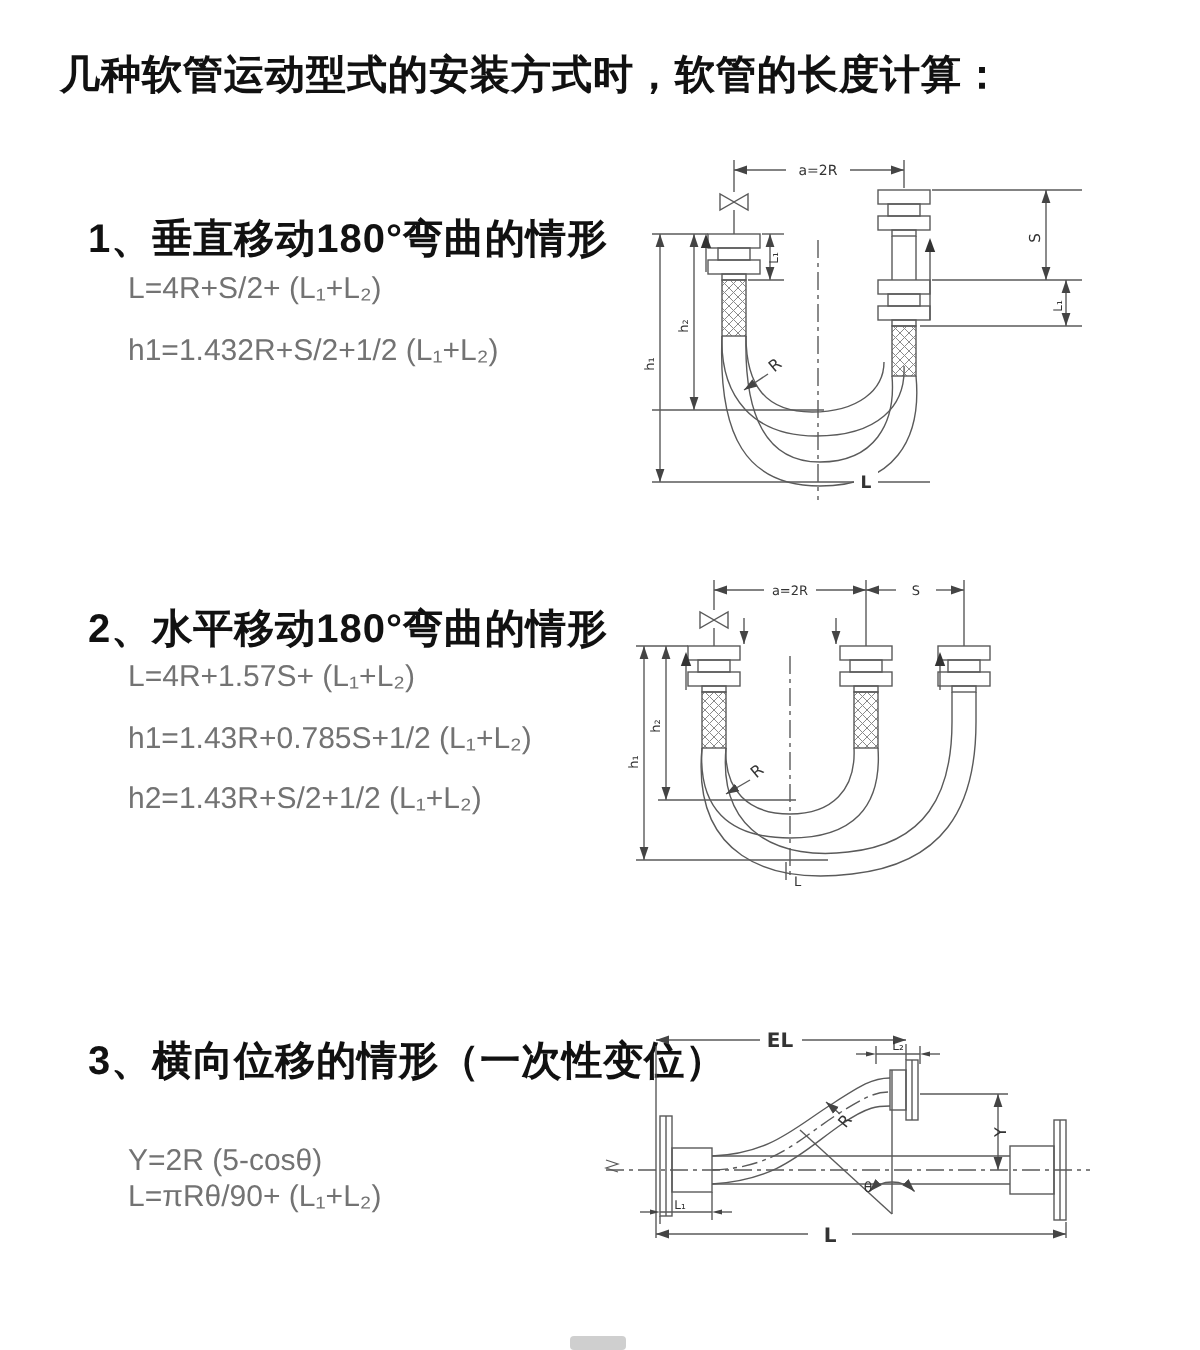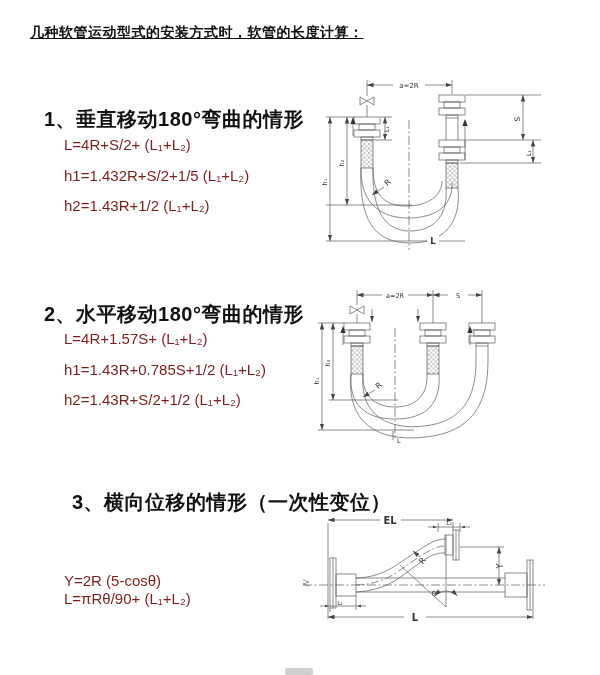--- a/index.html
+++ b/index.html
@@ -1,43 +1,42 @@
 <!DOCTYPE html>
 <html><head>
 <meta charset="utf-8">
 <style>
   html,body{margin:0;padding:0;background:#fff;}
   .page{position:relative;width:600px;height:675px;background:#ffffff;overflow:hidden;
         font-family:"Liberation Sans","DejaVu Sans",sans-serif;color:#111;}
   .abs{position:absolute;}
-  .doc-title{font-size:14px;font-weight:700;letter-spacing:.5px;white-space:nowrap;text-decoration:underline;}
+  .doc-title{font-size:20px;font-weight:700;letter-spacing:.5px;white-space:nowrap;}
   .sec-heading{font-size:20px;font-weight:700;letter-spacing:.5px;white-space:nowrap;}
-  .formula{font-size:15px;font-weight:400;color:#7f1d1d;white-space:nowrap;}
+  .formula{font-size:15px;font-weight:400;color:#737373;white-space:nowrap;}
   svg{position:absolute;overflow:visible;}
   svg text{font-family:"DejaVu Sans","Liberation Sans",sans-serif;fill:#333;stroke:none;}
   .frag{position:absolute;background:#cfcfcf;border-radius:2px;}
 </style>
 </head>
 <body>
 
 <div class="page">
 
   <div class="abs doc-title" style="left:30px;top:24px;">几种软管运动型式的安装方式时，软管的长度计算：</div>
 
   <div class="abs sec-heading" style="left:44px;top:106px;">1、垂直移动180°弯曲的情形</div>
   <div class="abs formula" style="left:64px;top:136px;">L=4R+S/2+ (L₁+L₂)</div>
-  <div class="abs formula" style="left:64px;top:167px;">h1=1.432R+S/2+1/5 (L₁+L₂)</div>
-  <div class="abs formula" style="left:64px;top:197px;">h2=1.43R+1/2 (L₁+L₂)</div>
+  <div class="abs formula" style="left:64px;top:167px;">h1=1.432R+S/2+1/2 (L₁+L₂)</div>
 
   <div class="abs sec-heading" style="left:44px;top:301px;">2、水平移动180°弯曲的情形</div>
   <div class="abs formula" style="left:64px;top:330px;text-align:right;">L=4R+1.57S+ (L₁+L₂)</div>
   <div class="abs formula" style="left:64px;top:361px;">h1=1.43R+0.785S+1/2 (L₁+L₂)</div>
   <div class="abs formula" style="left:64px;top:391px;">h2=1.43R+S/2+1/2 (L₁+L₂)</div>
 
-  <div class="abs sec-heading" style="left:44px;top:489px;margin-left:28px;">3、横向位移的情形（一次性变位）</div>
+  <div class="abs sec-heading" style="left:44px;top:517px;">3、横向位移的情形（一次性变位）</div>
   <div class="abs formula" style="left:64px;top:542px;margin-top:48px;">L=πRθ/90+ (L₁+L₂)</div>
   <div class="abs formula" style="left:64px;top:572px;">Y=2R (5-cosθ)</div>
 
   <svg style="left:315px;top:72px;" width="272" height="186" viewBox="0 0 272 186">
     <defs>
       <marker id="ar" orient="auto-start-reverse" markerUnits="userSpaceOnUse" markerWidth="7" markerHeight="6" refX="6.5" refY="3">
         <path d="M0,0.8 L6.5,3 L0,5.2 Z" fill="#444"></path>
       </marker>
       <pattern id="braid" width="4.5" height="4.5" patternUnits="userSpaceOnUse">
         <path d="M0,4.5 L4.5,0 M0,0 L4.5,4.5" stroke="#8a8a8a" stroke-width="0.5"></path>

